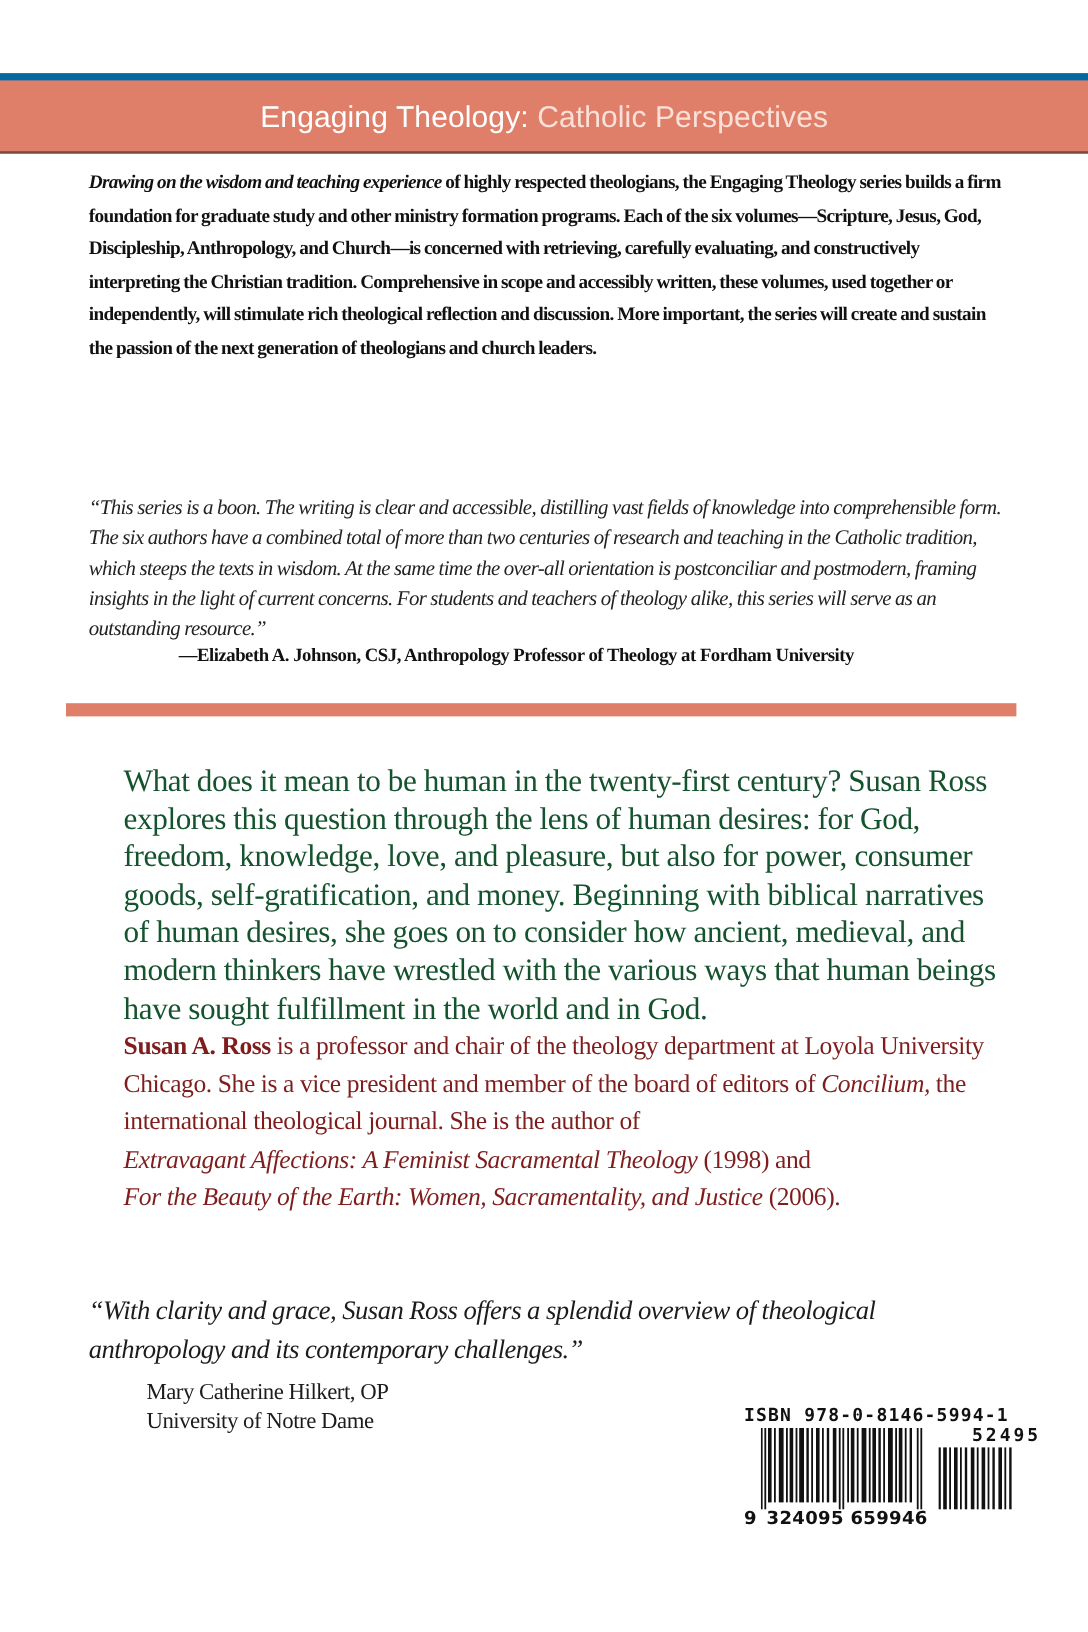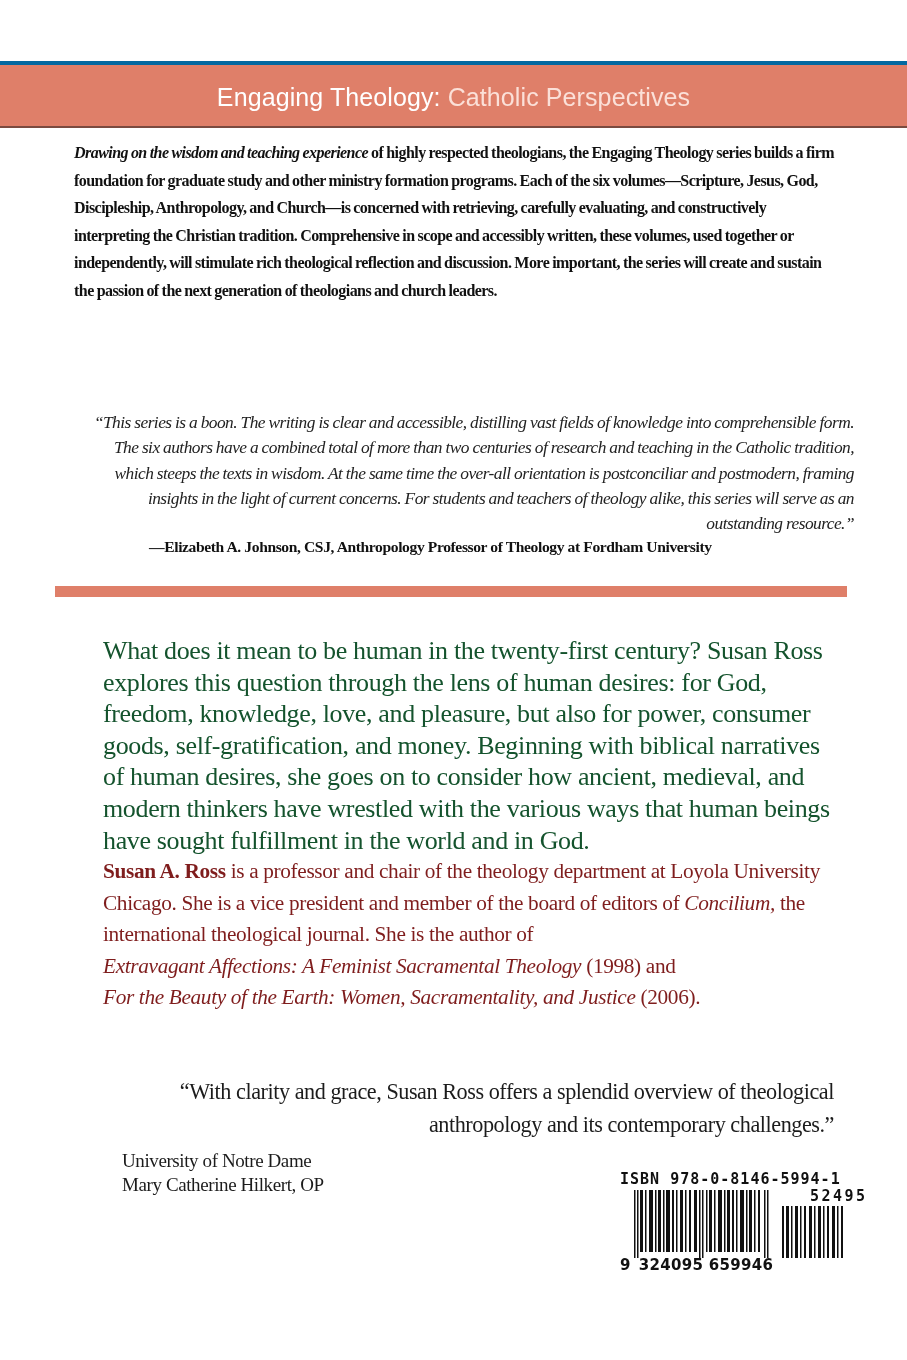--- a/index.html
+++ b/index.html
@@ -2,41 +2,41 @@
 <html><head>
 <meta charset="utf-8">
 <style>
   html, body { margin: 0; padding: 0; }
   body {
     width: 907px; height: 1360px; background: #ffffff; position: relative; overflow: hidden;
     font-family: "Liberation Serif", "DejaVu Serif", serif; color: #1a1a1a;
   }
   .banner {
     position: absolute; left: 0; top: 61px; width: 907px; height: 67px;
-    background: #df7f69; border-top: 4px solid #0369a1; border-bottom: 2px solid #7a4a40;
+    background: #df7f69; border-top: 6px solid #0369a1; border-bottom: 2px solid #7a4a40;
     box-sizing: border-box; display: flex; align-items: center; justify-content: center;
   }
   .banner-text {
     font-family: "Liberation Sans", "DejaVu Sans", sans-serif; font-size: 25px; color: #fbeee9;
     letter-spacing: 0.1px; white-space: nowrap; margin-top: 3px;
   }
   .banner-text .bold { font-weight: normal; color: #ffffff; }
   .banner-text .light { font-weight: normal; color: #fbe0d8; }
 
   .series-desc {
     position: absolute; left: 74px; top: 139px; width: 770px;
     font-size: 16px; line-height: 27.6px; font-weight: bold; color: #111;
     font-stretch: condensed; letter-spacing: -0.55px; word-spacing: -0.5px;
   }
   .series-desc .lead { font-style: italic; }
 
   .series-quote {
     position: absolute; left: 74px; top: 410px; width: 780px;
     font-size: 17.4px; line-height: 25.3px; font-style: italic; color: #222;
-    letter-spacing: -0.55px; word-spacing: -0.3px; text-align: right;
+    letter-spacing: -0.55px; word-spacing: -0.3px;
   }
   .series-attrib {
     position: absolute; left: 149px; top: 538px; width: 720px;
     font-size: 15.6px; font-weight: bold; color: #111; letter-spacing: -0.4px; white-space: nowrap;
   }
 
   .rule {
     position: absolute; left: 55px; top: 586px; width: 792px; height: 11px; background: #df7f69;
   }
 
@@ -46,21 +46,21 @@
   }
   .bio {
     position: absolute; left: 103px; top: 856px; width: 740px;
     font-size: 21.3px; line-height: 31.6px; color: #7f1d1d; letter-spacing: -0.35px;
   }
   .bio .name { font-weight: bold; }
   .bio i { font-style: italic; }
 
   .endorse {
     position: absolute; left: 74px; top: 1076px; width: 760px;
-    font-size: 22.2px; line-height: 32.5px; color: #1c1c1c; letter-spacing: -0.45px; text-align: right;
+    font-size: 22.2px; line-height: 32.5px; font-style: italic; color: #1c1c1c; letter-spacing: -0.45px;
   }
   .signature {
     position: absolute; left: 122px; top: 1149px; width: 360px;
     font-size: 19px; line-height: 23.5px; color: #1c1c1c; letter-spacing: -0.4px;
   }
 
   .barcode-wrap { position: absolute; left: 612px; top: 1170px; width: 240px; height: 110px; }
   .isbn-text {
     position: absolute; left: 8px; top: 0; font-family: "DejaVu Sans Mono", "Liberation Mono", monospace;
     font-size: 15px; font-weight: bold; letter-spacing: 1px; color: #111; white-space: nowrap;
@@ -92,22 +92,22 @@
 <div class="series-attrib">—Elizabeth A. Johnson, CSJ, Anthropology Professor of Theology at Fordham University</div>
 
 <div class="rule"></div>
 
 <div class="summary">What does it mean to be human in the twenty-first century? Susan Ross explores this question through the lens of human desires: for God, freedom, knowledge, love, and pleasure, but also for power, consumer goods, self-gratification, and money. Beginning with biblical narratives of human desires, she goes on to consider how ancient, medieval, and modern thinkers have wrestled with the various ways that human beings have sought fulfillment in the world and in God.</div>
 
 <div class="bio"><span class="name">Susan A. Ross</span><span> is a professor and chair of the theology department at Loyola University Chicago. She is a vice president and member of the board of editors of </span><i>Concilium,</i><span> the international theological journal. She is the author of </span><br><i>Extravagant Affections: A Feminist Sacramental Theology</i><span> (1998) and </span><br><i>For the Beauty of the Earth: Women, Sacramentality, and Justice</i><span> (2006).</span></div>
 
 <div class="endorse">“With clarity and grace, Susan Ross offers a splendid overview of theological anthropology and its contemporary challenges.”</div>
 <div class="signature">
+  <div>Mary Catherine Hilkert, OP</div>
   <div>University of Notre Dame</div>
-  <div>Mary Catherine Hilkert, OP</div>
 </div>
 
 <div class="barcode-wrap">
   <div class="isbn-text">ISBN 978-0-8146-5994-1</div>
   <div class="addon-num">52495</div>
   <svg class="bars-main" viewBox="0 0 136 68" preserveAspectRatio="none">
     <g fill="#111">
       <rect x="0" y="0" width="1.5" height="68"></rect>
         <rect x="3" y="0" width="1.5" height="68"></rect>
       <rect x="6" y="0" width="3" height="62"></rect>

